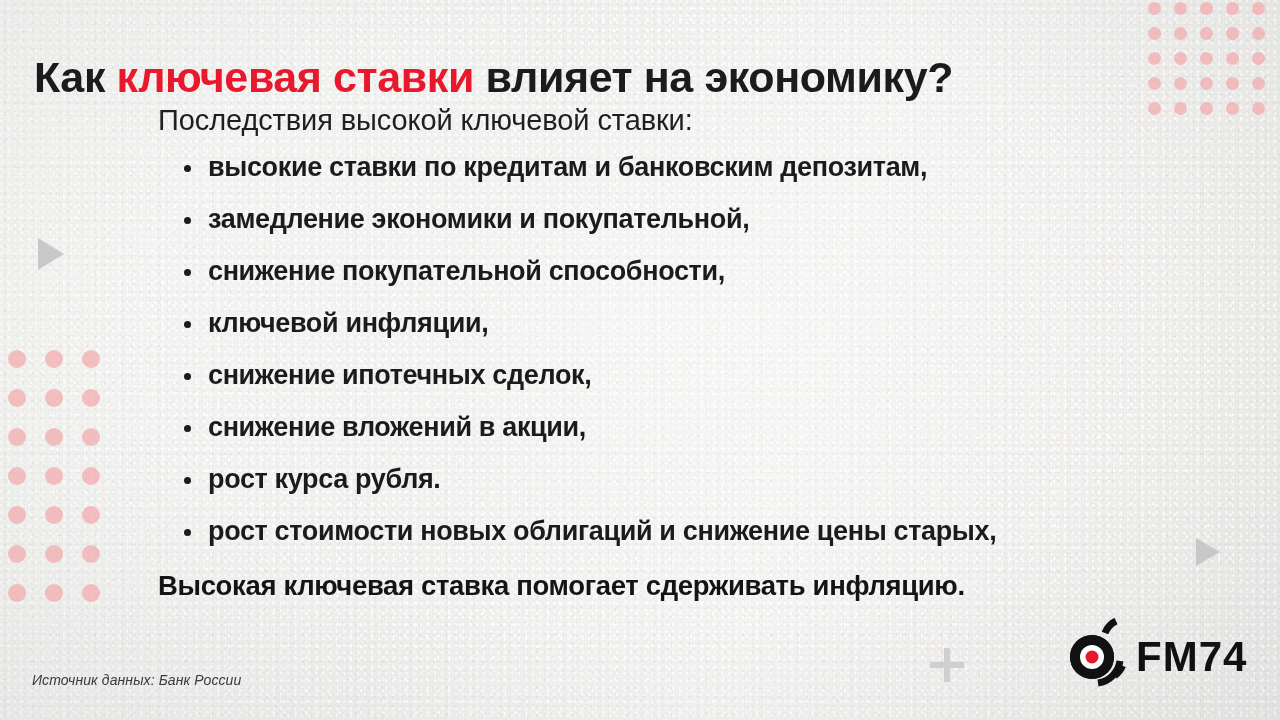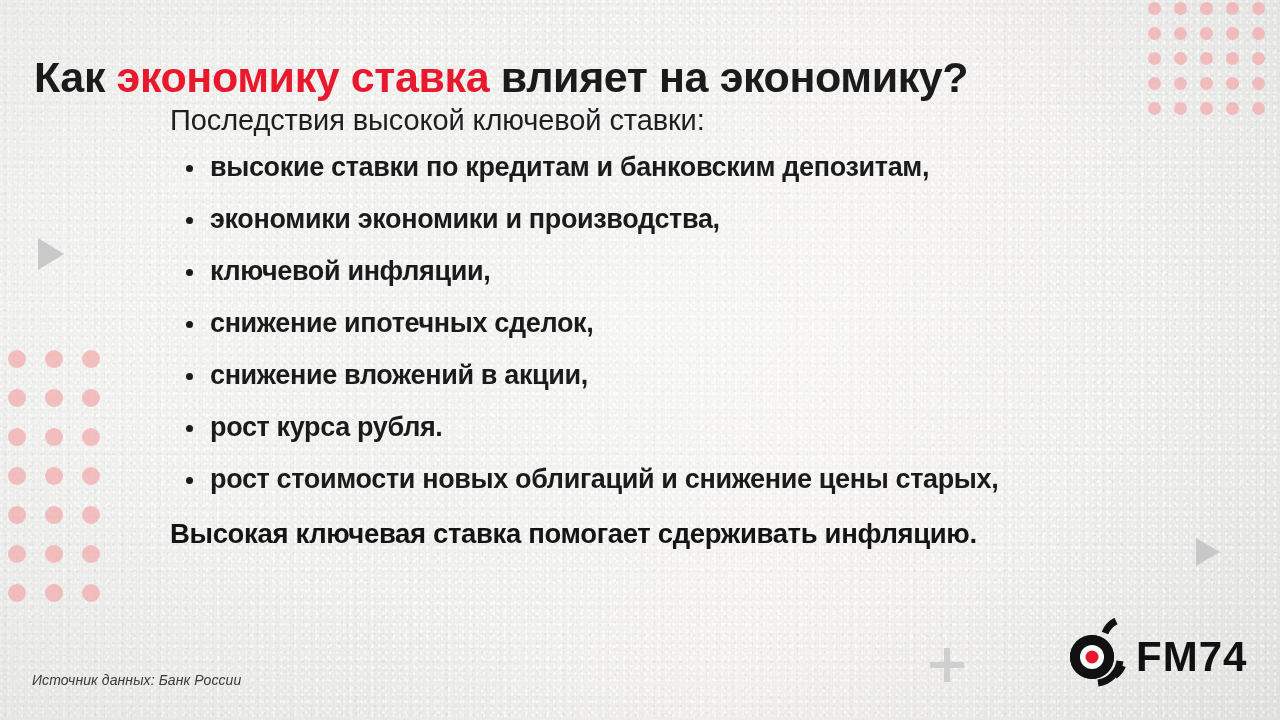--- a/index.html
+++ b/index.html
@@ -106,34 +106,34 @@
     letter-spacing: -0.4px;
     color: #1b1b1b;
     line-height: 1.12;
     white-space: nowrap;
   }
   .title .accent { color: #e8192c; }
 
   
   .body-block {
     position: absolute;
-    left: 170px;
+    left: 158px;
     top: 104px;
     width: 1090px;
   }
   .lead {
     font-size: 29px;
     font-weight: 400;
     color: #1f1f1f;
     letter-spacing: -0.1px;
     margin-bottom: 17px;
   }
   .bullets {
     list-style: none;
-    margin: 0;
+    margin: 10px;
     padding: 0;
   }
   .bullet {
     position: relative;
     padding-left: 40px;
     font-size: 27px;
     font-weight: 700;
     color: #1b1b1b;
     letter-spacing: -0.35px;
     line-height: 1.0;
@@ -237,34 +237,38 @@
       <span class="dot" style="width: 18px; height: 18px; left: 0px; top: 234px;"></span>
       <span class="dot" style="width: 18px; height: 18px; left: 37px; top: 234px;"></span>
       <span class="dot" style="width: 18px; height: 18px; left: 74px; top: 234px;"></span>
     </div>
 
   <div class="tri tri-left"></div>
   <div class="tri tri-right"></div>
   <div class="plus"></div>
 
   <h1 class="title">
-    <span>Как </span><span class="accent">экономику ставка</span><span> влияет на экономику?</span>
+    <span>Как </span><span class="accent">ключевая ставки</span><span> влияет на экономику?</span>
   </h1>
 
   <div class="body-block">
     <div class="lead">Последствия высокой ключевой ставки:</div>
 
     <ul class="bullets">
       <li class="bullet">
         <span class="marker"></span>
         <span>высокие ставки по кредитам и банковским депозитам,</span>
       </li>
       <li class="bullet">
         <span class="marker"></span>
-        <span>экономики экономики и производства,</span>
+        <span>замедление экономики и покупательной,</span>
+      </li>
+      <li class="bullet">
+        <span class="marker"></span>
+        <span>снижение покупательной способности,</span>
       </li>
       <li class="bullet">
         <span class="marker"></span>
         <span>ключевой инфляции,</span>
       </li>
       <li class="bullet">
         <span class="marker"></span>
         <span>снижение ипотечных сделок,</span>
       </li>
       <li class="bullet">

